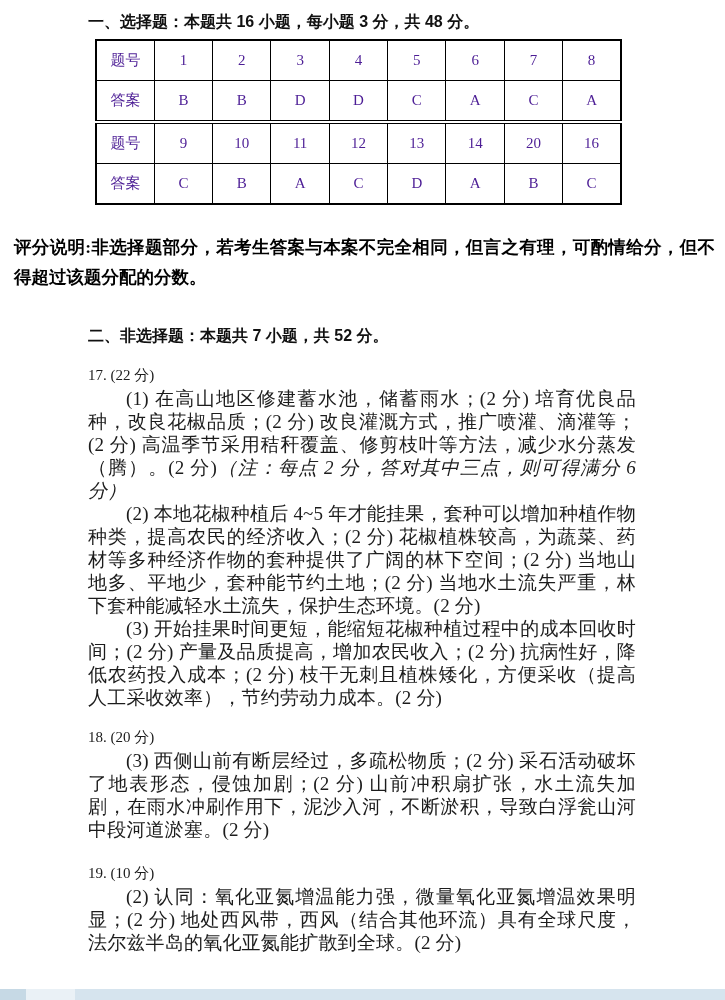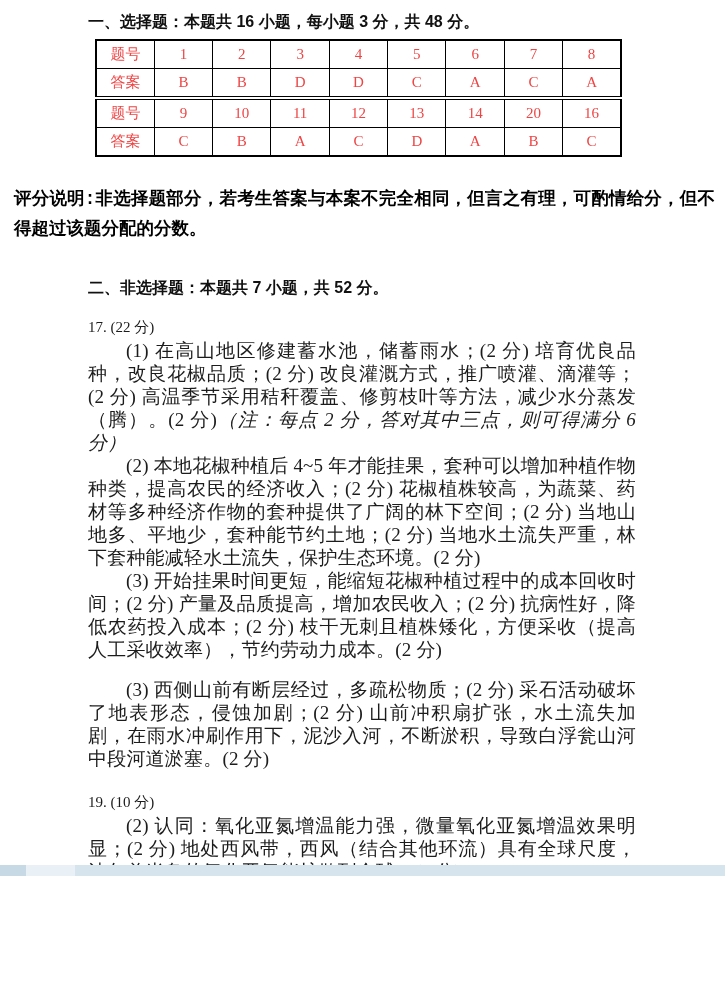--- a/index.html
+++ b/index.html
@@ -1,20 +1,20 @@
 <!DOCTYPE html>
 <html><head>
 <meta charset="utf-8">
 <style>
   * { box-sizing: border-box; }
   html, body { margin: 0; padding: 0; background: #ffffff; }
   .page {
     position: relative;
     width: 725px;
-    height: 876px;
+    height: 1000px;
     background: #ffffff;
     overflow: hidden;
     color: #1c1c1c;
     font-family: "Liberation Serif", "DejaVu Serif", serif;
   }
   .content {
     margin-left: 88px;
     width: 548px;
   }
   .sec-title {
@@ -32,26 +32,26 @@
     width: 527px;
     margin: 6px 0 0 7px;
     border: 2px solid #000;
   }
   table.answer-table td {
     border: 1px solid #000;
     height: 26px;
     text-align: center;
     vertical-align: middle;
     font-size: 15px;
-    padding: 4px;
-    color: #ef4444;
+    padding: 10px;
+    color: #4c1d95;
   }
   table.answer-table tr.dbl td { border-top: 4px double #000; }
   .grading-note {
-    font-family: Liberation Mono, monospace;
+    font-family: Liberation Serif, serif;
     font-weight: bold;
     font-size: 17.5px;
     line-height: 30px;
     margin: 27px 10px 0 14px;
     color: #000;
     text-align: justify;
   }
   .sec2 { margin-top: 33px; }
   .qblock { margin-top: 17px; }
   .qblock.q19 { margin-top: 21px; }
@@ -145,20 +145,21 @@
     <h2 class="sec-title">二、非选择题：本题共 7 小题，共 52 分。</h2>
 
     <div class="qblock">
       <p class="qnum">17. (22 分)</p>
       <p class="ans"><span>(1) 在高山地区修建蓄水池，储蓄雨水；(2 分) 培育优良品种，改良花椒品质；(2 分) 改良灌溉方式，推广喷灌、滴灌等；(2 分) 高温季节采用秸秆覆盖、修剪枝叶等方法，减少水分蒸发（腾）。(2 分)</span><span class="note">（注：每点 2 分，答对其中三点，则可得满分 6 分）</span></p>
       <p class="ans"><span>(2) 本地花椒种植后 4~5 年才能挂果，套种可以增加种植作物种类，提高农民的经济收入；(2 分) 花椒植株较高，为蔬菜、药材等多种经济作物的套种提供了广阔的林下空间；(2 分) 当地山地多、平地少，套种能节约土地；(2 分) 当地水土流失严重，林下套种能减轻水土流失，保护生态环境。(2 分)</span></p>
       <p class="ans"><span>(3) 开始挂果时间更短，能缩短花椒种植过程中的成本回收时间；(2 分) 产量及品质提高，增加农民收入；(2 分) 抗病性好，降低农药投入成本；(2 分) 枝干无刺且植株矮化，方便采收（提高人工采收效率），节约劳动力成本。(2 分)</span></p>
     </div>
 
     <div class="qblock">
+      <p class="qnum">18. (20 分)</p>
       <p class="ans"><span>(3) 西侧山前有断层经过，多疏松物质；(2 分) 采石活动破坏了地表形态，侵蚀加剧；(2 分) 山前冲积扇扩张，水土流失加剧，在雨水冲刷作用下，泥沙入河，不断淤积，导致白浮瓮山河中段河道淤塞。(2 分)</span></p>
     </div>
 
     <div class="qblock q19">
       <p class="qnum">19. (10 分)</p>
       <p class="ans"><span>(2) 认同：氧化亚氮增温能力强，微量氧化亚氮增温效果明显；(2 分) 地处西风带，西风（结合其他环流）具有全球尺度，法尔兹半岛的氧化亚氮能扩散到全球。(2 分)</span></p>
 
     </div>
   </div>
 

